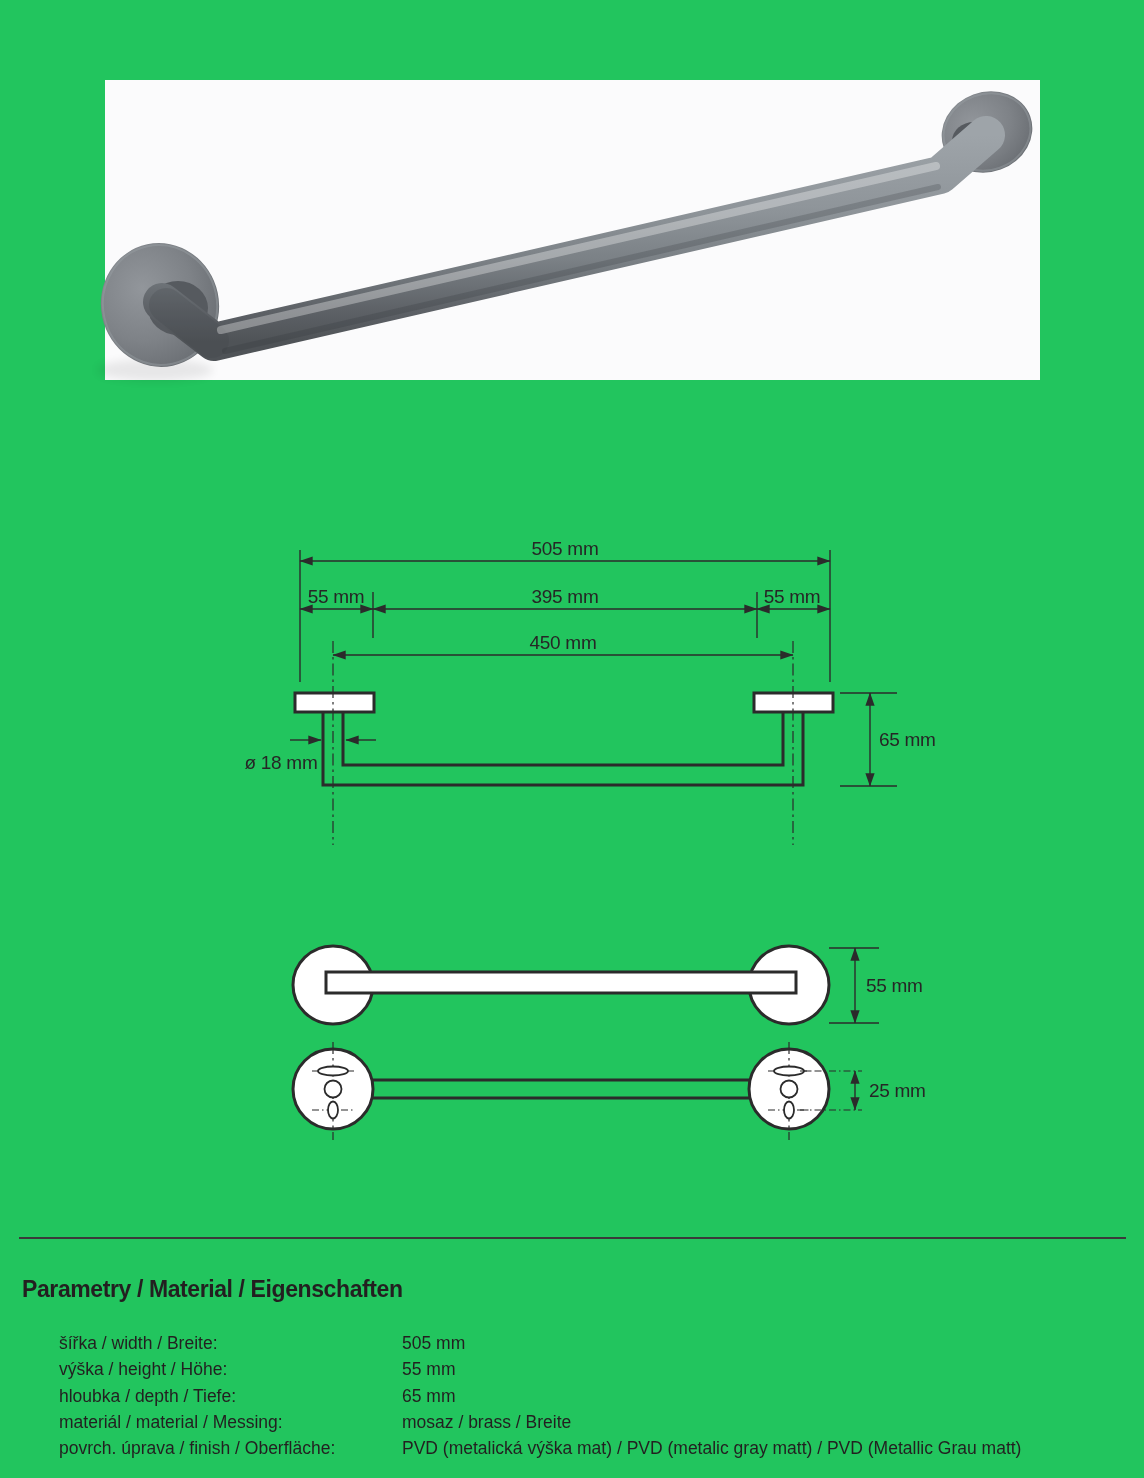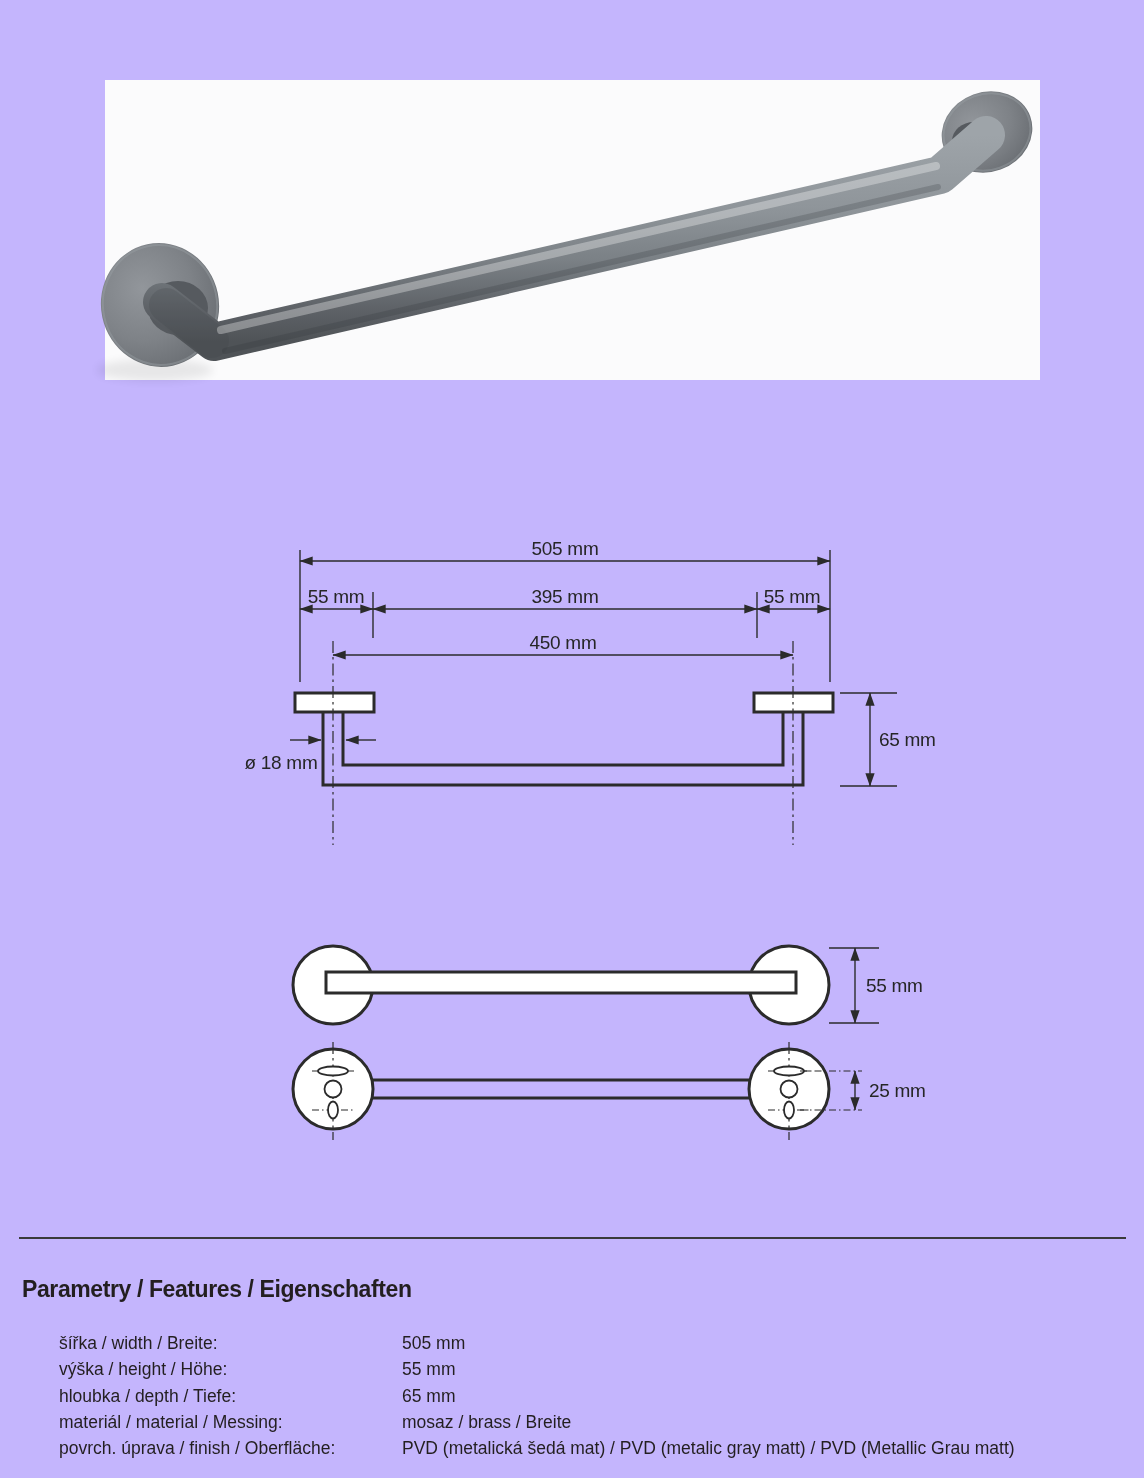--- a/index.html
+++ b/index.html
@@ -1,16 +1,16 @@
 <!DOCTYPE html>
 <html><head>
 <meta charset="utf-8">
 <style>
   html,body{margin:0;padding:0;background:#fff;}
-  #page{position:relative;width:1144px;height:1478px;background:#c4b5fd;overflow:hidden;
+  #page{position:relative;width:1144px;height:1478px;background:#22c55e;overflow:hidden;
         font-family:"Liberation Sans",sans-serif;color:#231f20;}
   svg{position:absolute;left:0;display:block;}
   #photo-svg{top:0;}
   #drawing-svg{top:520px;}
   .dim{stroke:#2b2b2b;stroke-width:1.4;fill:none;}
   .thin{stroke:#2b2b2b;stroke-width:1.2;fill:none;}
   .cl{stroke:#2b2b2b;stroke-width:1.2;fill:none;stroke-dasharray:12 4 2.5 4;}
   .dashdim{stroke:#2b2b2b;stroke-width:1.2;fill:none;stroke-dasharray:7 3 1.5 3;}
   .ol{stroke:#2b2b2b;stroke-width:3;fill:#fff;}
   .oln{stroke:#2b2b2b;stroke-width:3;fill:none;}
@@ -167,38 +167,38 @@
         <line class="dashdim" x1="800" y1="551" x2="862" y2="551"></line>
         <line class="dashdim" x1="800" y1="590" x2="862" y2="590"></line>
         <line class="dim" x1="855" y1="551" x2="855" y2="590" marker-start="url(#arr)" marker-end="url(#arr)"></line>
         <text class="dtext" x="869" y="577" text-anchor="start">25 mm</text>
       </g>
     </g>
   </svg>
 
   <div id="divider"></div>
 
-  <h1 id="params-title">Parametry / Features / Eigenschaften</h1>
+  <h1 id="params-title">Parametry / Material / Eigenschaften</h1>
 
   <div id="params-table">
     <div class="prow">
       <span class="plabel">šířka / width / Breite:</span>
       <span class="pvalue">505 mm</span>
     </div>
     <div class="prow">
       <span class="plabel">výška / height / Höhe:</span>
       <span class="pvalue">55 mm</span>
     </div>
     <div class="prow">
       <span class="plabel">hloubka / depth / Tiefe:</span>
       <span class="pvalue">65 mm</span>
     </div>
     <div class="prow">
       <span class="plabel">materiál / material / Messing:</span>
       <span class="pvalue">mosaz / brass / Breite</span>
     </div>
     <div class="prow">
       <span class="plabel">povrch. úprava / finish / Oberfläche:</span>
-      <span class="pvalue">PVD (metalická šedá mat) / PVD (metalic gray matt) / PVD (Metallic Grau matt)</span>
+      <span class="pvalue">PVD (metalická výška mat) / PVD (metalic gray matt) / PVD (Metallic Grau matt)</span>
     </div>
   </div>
 
 </div>
 
 </body></html>

